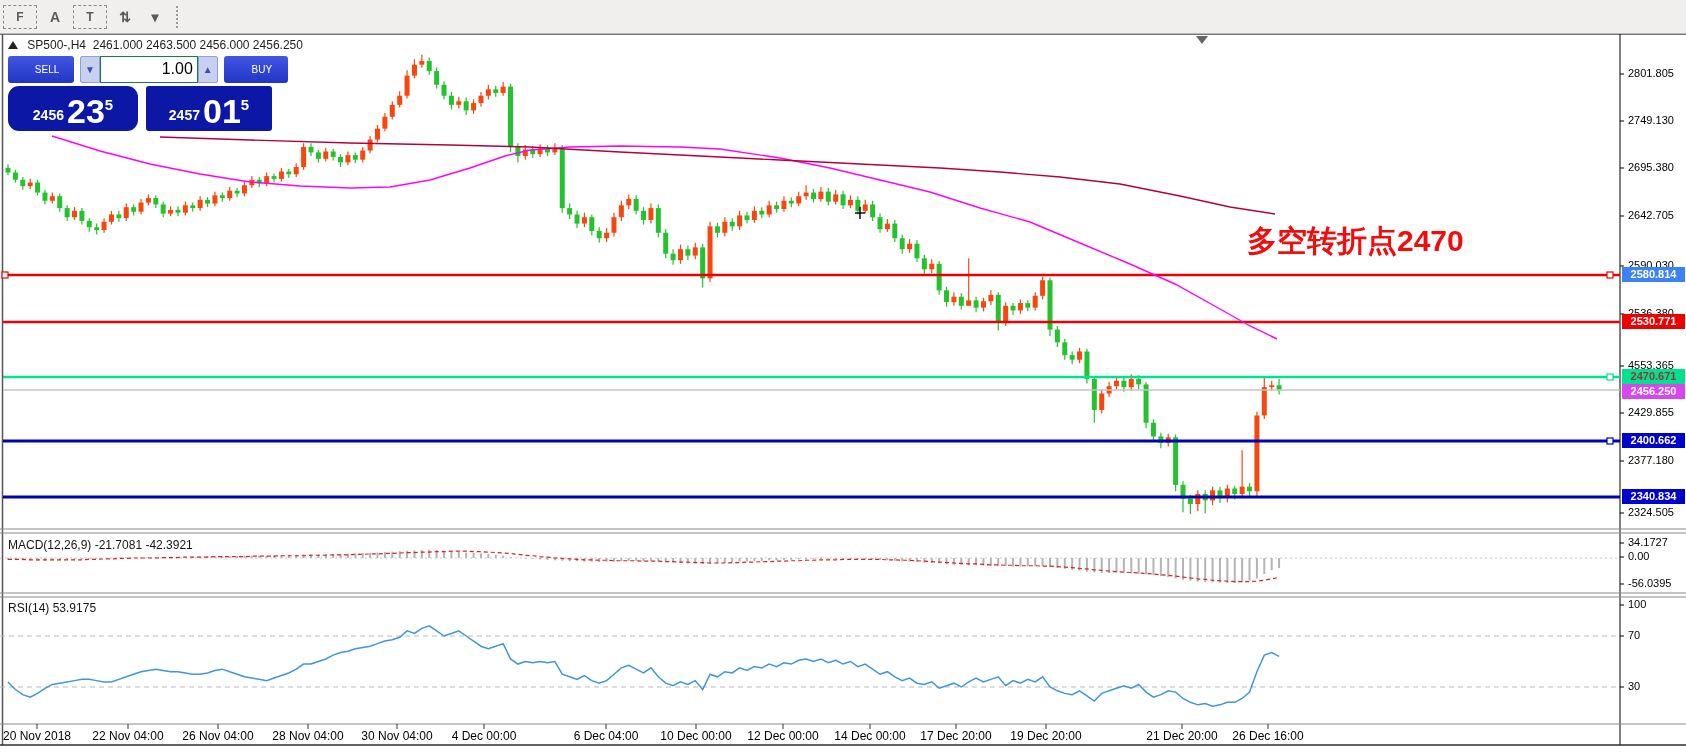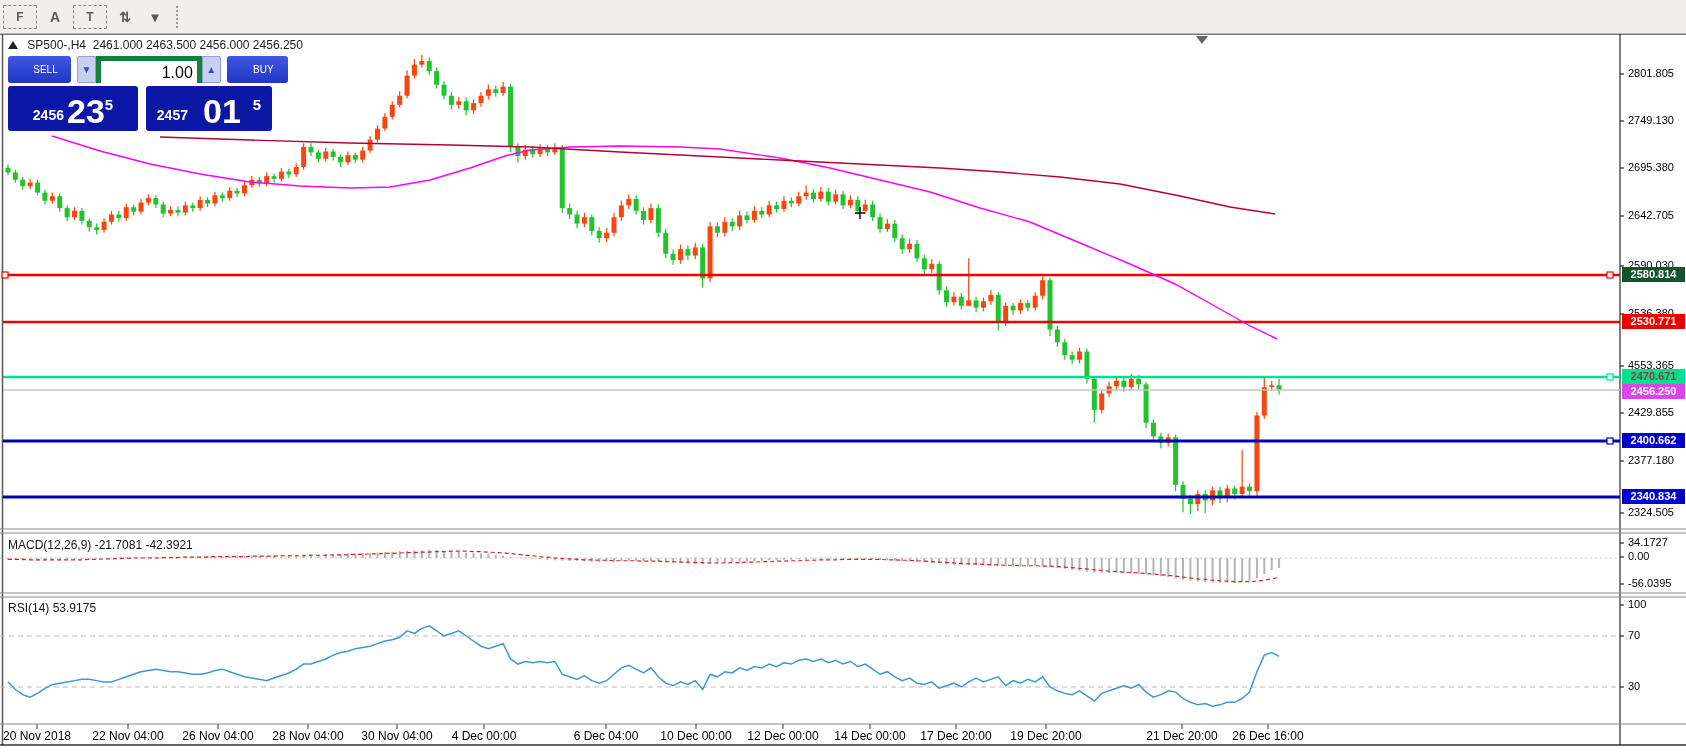--- a/index.html
+++ b/index.html
@@ -21,30 +21,30 @@
   
   .trade-panel{position:absolute;left:8px;top:56px;width:280px;z-index:30;}
   .tp-row1{display:flex;height:27px;}
   .tp-btn{background:linear-gradient(#4157e2,#2136c4);color:#fff;font-weight:normal;font-size:10px;
           display:flex;align-items:center;justify-content:center;border-radius:3px;padding-left:12px;}
   .tp-sell{width:64px;} .tp-buy{width:62px;margin-left:6px;}
   .tp-spin{width:21px;background:#c7d0ef;border:1px solid #8fa0d8;display:flex;align-items:center;
            justify-content:center;color:#3a4cc0;font-size:10px;}
   .tp-spin.left{margin-left:6px;border-radius:2px 0 0 2px;}
   .tp-spin.right{border-radius:0 2px 2px 0;margin-right:0;}
-  .tp-vol{width:96px;border:5px solid #15803d;background:#fff;}
+  .tp-vol{width:96px;border:1px solid #15803d;background:#fff;}
   .tp-vol input{width:88px;height:23px;border:0;outline:none;text-align:right;font-size:16px;
                 font-family:"Liberation Sans",sans-serif;padding:0 4px;}
   .tp-row2{display:flex;margin-top:3px;}
   .tp-price{background:#0d17a6;color:#fff;height:42px;border-radius:3px;display:flex;
             align-items:flex-end;justify-content:center;padding-bottom:3px;}
   .tp-price .pfx{font-size:14px;font-weight:bold;margin-right:3px;line-height:26px;}
   .tp-price .big{font-size:34px;font-weight:bold;line-height:34px;}
   .tp-price .sup{font-size:15px;font-weight:bold;line-height:38px;align-self:flex-start;}
-  .tp-price.sell{width:130px;} .tp-price.buy{width:126px;margin-left:8px;gap:12px;}
+  .tp-price.sell{width:130px;border-radius:11px;} .tp-price.buy{width:126px;margin-left:8px;}
   
   .axis-tick-label{position:absolute;left:1628px;font-size:11px;color:#000;white-space:nowrap;z-index:20;}
   .pill{position:absolute;left:1622px;width:63px;height:15px;font-size:11px;font-weight:bold;
         line-height:15px;text-align:center;z-index:21;}
   .time-label{position:absolute;top:729px;font-size:12px;color:#000;transform:translateX(-50%);
               white-space:nowrap;z-index:20;}
   .ind-label{position:absolute;left:8px;font-size:12px;color:#141414;z-index:20;white-space:nowrap;}
   .annotation{position:absolute;left:1247px;top:221px;font-size:30px;font-weight:bold;
               color:#f20d0d;z-index:22;white-space:nowrap;}
   #chart-svg{position:absolute;left:0;top:0;z-index:5;}
@@ -671,36 +671,37 @@
         <span class="sup">5</span>
       </div>
       <div class="tp-price buy">
         <span class="pfx">2457</span>
         <span class="big">01</span>
         <span class="sup">5</span>
       </div>
     </div>
   </div>
 
+  <div class="annotation">多空转折点2470</div>
 
   <div class="ind-label" style="top:538px;">MACD(12,26,9) -21.7081 -42.3921</div>
   <div class="ind-label" style="top:601px;">RSI(14) 53.9175</div>
 
   <div id="labels">
       <div class="axis-tick-label" style="top: 67px;">2801.805</div>
       <div class="axis-tick-label" style="top: 114px;">2749.130</div>
       <div class="axis-tick-label" style="top: 161px;">2695.380</div>
       <div class="axis-tick-label" style="top: 209px;">2642.705</div>
       <div class="axis-tick-label" style="top: 259px;">2590.030</div>
       <div class="axis-tick-label" style="top: 307px;">2536.380</div>
       <div class="axis-tick-label" style="top: 359px;">4553.365</div>
       <div class="axis-tick-label" style="top: 406px;">2429.855</div>
       <div class="axis-tick-label" style="top: 454px;">2377.180</div>
       <div class="axis-tick-label" style="top: 506px;">2324.505</div>
-      <div class="pill" style="top: 267px; background: #14532d; color: rgb(255, 255, 255);">2580.814</div>
+      <div class="pill" style="top: 267px; background: #3b82f6; color: rgb(255, 255, 255);">2580.814</div>
       <div class="pill" style="top: 314px; background: rgb(238, 0, 0); color: rgb(255, 255, 255);">2530.771</div>
       <div class="pill" style="top: 369px; background: rgb(0, 226, 142); color: rgb(154, 52, 52);">2470.671</div>
       <div class="pill" style="top: 384px; background: #d946ef; color: rgb(255, 255, 255);">2456.250</div>
       <div class="pill" style="top: 433px; background: rgb(0, 0, 204); color: rgb(255, 255, 255);">2400.662</div>
       <div class="pill" style="top: 489px; background: rgb(0, 0, 204); color: rgb(255, 255, 255);">2340.834</div>
       <div class="axis-tick-label" style="top: 536px;">34.1727</div>
       <div class="axis-tick-label" style="top: 550px;">0.00</div>
       <div class="axis-tick-label" style="top: 577px;">-56.0395</div>
       <div class="axis-tick-label" style="top: 598px;">100</div>
       <div class="axis-tick-label" style="top: 629px;">70</div>

